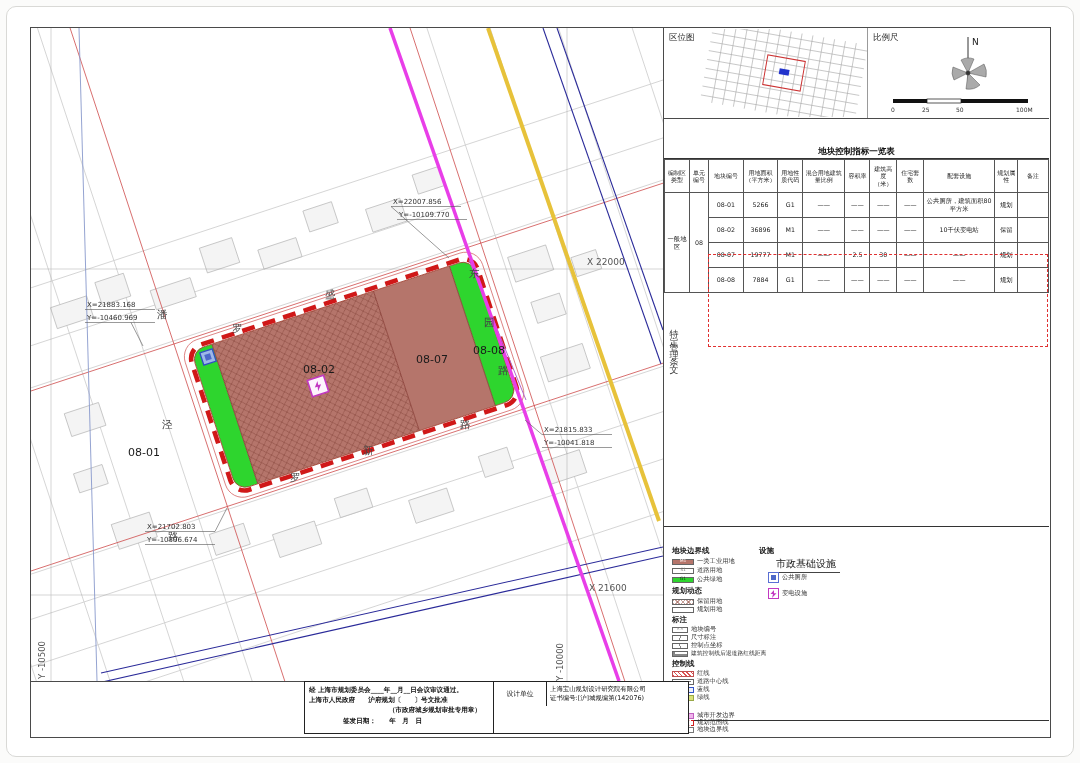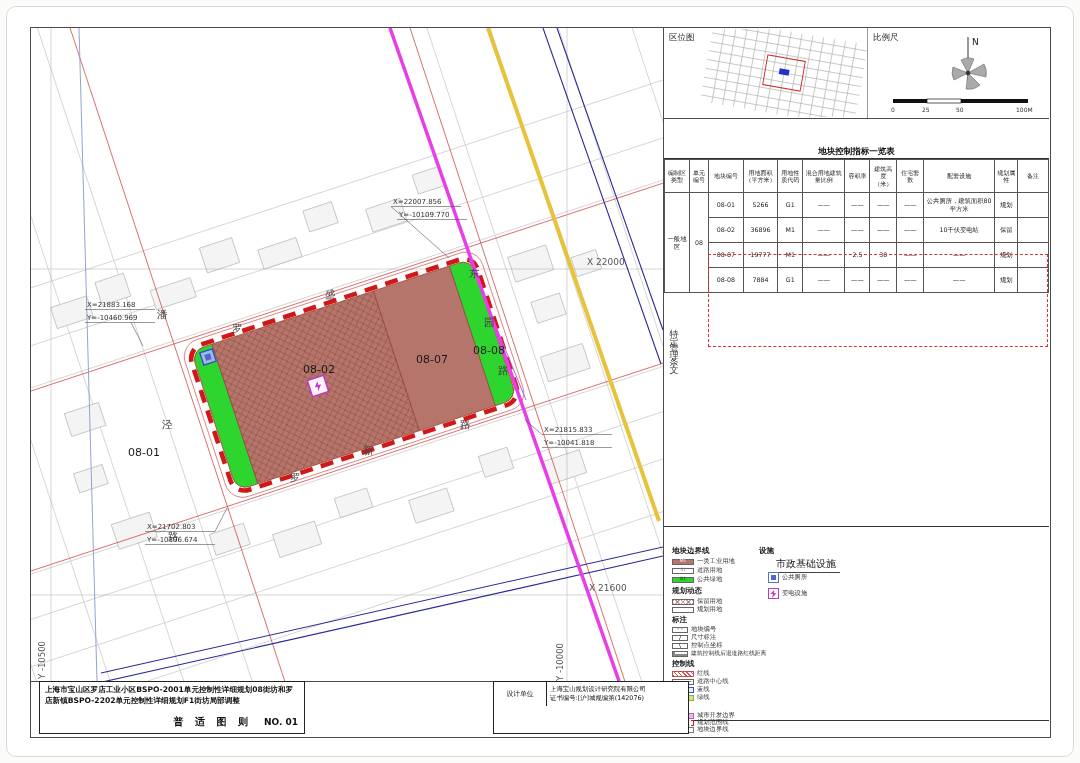--- a/index.html
+++ b/index.html
@@ -486,26 +486,27 @@
               <svg width="7" height="8" viewBox="0 0 7 8">
                   <path d="M4,0 L0.5,4 L3,4 L2,8 L6.5,3.2 L4,3.2 Z" fill="#c238c2"></path>
                 </svg>
             </span>
             <span>变电设施</span>
           </div>
         </div>
       </div>
     </div>
 
-    <div class="tb tb1">
-      <span>上海市宝山区罗店工业小区BSPO-2001单元控制性详细规划08街坊和罗店新镇BSPO-2202单元控制性详细规划F1街坊局部调整</span>
-      <span class="tb1-name">普 适 图 则</span>
-      <span class="tb1-no">NO. 01</span>
+
+    <div class="tb tb2">
+      <div>经  上海市规划委员会____年__月__日会议审议通过。</div>
+      <div>上海市人民政府　　沪府规划〔　　〕号文批准</div>
+      <div class="r">（市政府城乡规划审批专用章）</div>
+      <div class="c">签发日期：　　年　月　日</div>
     </div>
-
 
     <div class="tb tb3">
       <div class="row">
         <div class="lab">设计单位</div>
         <div class="val">
           <div>上海宝山规划设计研究院有限公司</div>
           <div>证书编号:[沪]城规编第(142076)</div>
         </div>
       </div>
     </div>

